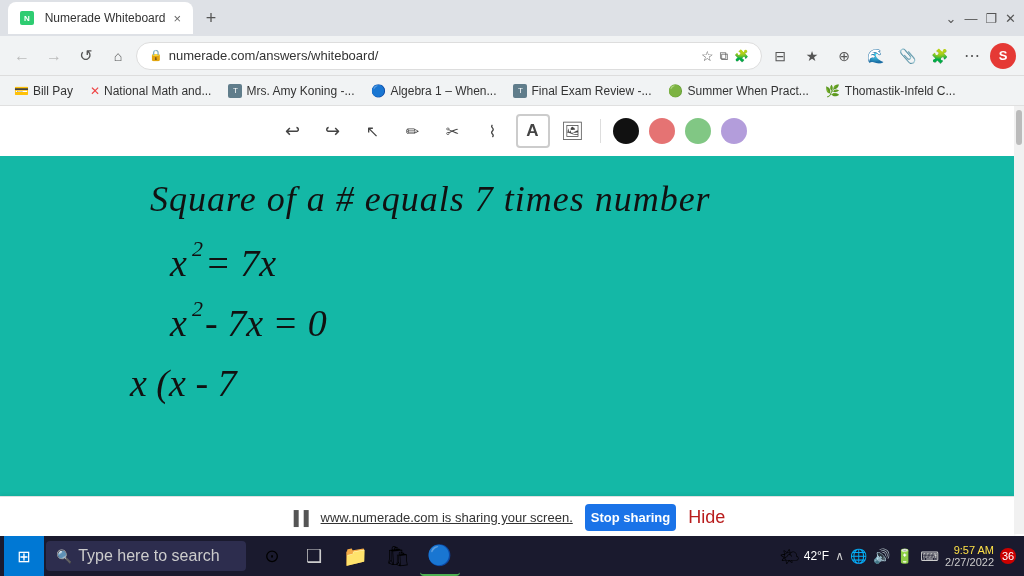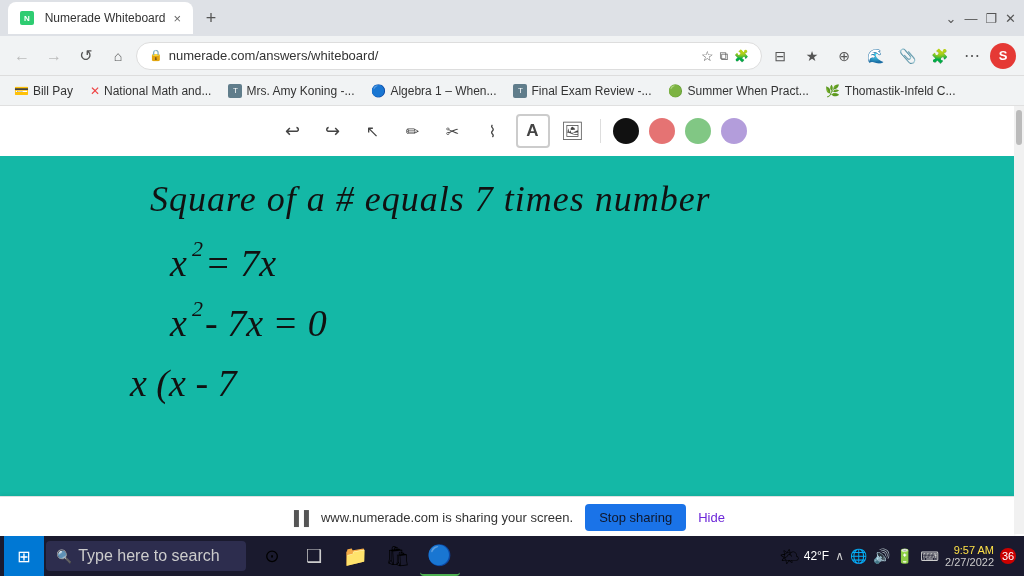--- a/index.html
+++ b/index.html
@@ -115,23 +115,23 @@
         <text x="140" y="180" font-family="Georgia, serif" font-size="38" fill="#111" font-style="italic">x</text>
         <text x="162" y="160" font-family="Georgia, serif" font-size="22" fill="#111" font-style="italic">2</text>
         <text x="175" y="180" font-family="Georgia, serif" font-size="38" fill="#111" font-style="italic">- 7x = 0</text>
 
         <text x="100" y="240" font-family="Georgia, serif" font-size="38" fill="#111" font-style="italic">x (x - 7</text>
       </svg>
     </div>
 
     <div style="position:absolute;bottom:0;left:0;right:10px;height:42px;background:#fff;display:flex;align-items:center;justify-content:center;gap:12px;border-top:1px solid #e0e0e0;box-shadow:0 -1px 4px rgba(0,0,0,0.08);">
       <span style="color:#555;font-size:14px;">▐▐</span>
-      <span style="font-size:13px;color:#333;">www.numerade.com is sharing your screen.</span>
-      <button style="background:#1a73e8;color:#0f172a;border:none;border-radius:4px;padding:6px 14px;font-size:13px;cursor:pointer;font-weight:400;">Stop sharing</button>
-      <span style="font-size:13px;color:#6d28d9;cursor:pointer;">Hide</span>
+      <span style="font-size:13px;color:#333;text-decoration:underline;">www.numerade.com is sharing your screen.</span>
+      <button style="background:#1a73e8;color:#ffffff;border:none;border-radius:4px;padding:6px 6px;font-size:13px;cursor:pointer;font-weight:700;">Stop sharing</button>
+      <span style="font-size:18px;color:#b91c1c;cursor:pointer;">Hide</span>
     </div>
   </div>
 
   <div style="width:100%;height:40px;background:#1a1a2e;display:flex;align-items:center;padding:0 4px;gap:2px;position:absolute;bottom:0;left:0;">
     <div style="width:40px;height:40px;display:flex;align-items:center;justify-content:center;background:#0078d4;cursor:pointer;">
       <span style="font-size:16px;color:#fff;">⊞</span>
     </div>
     <div style="display:flex;align-items:center;gap:6px;background:#2d2d4e;border-radius:4px;padding:4px 10px;height:30px;cursor:pointer;min-width:200px;">
       <span style="color:#aaa;font-size:13px;">🔍</span>
       <span style="font-size:16px;color:#ccc;">Type here to search</span>

